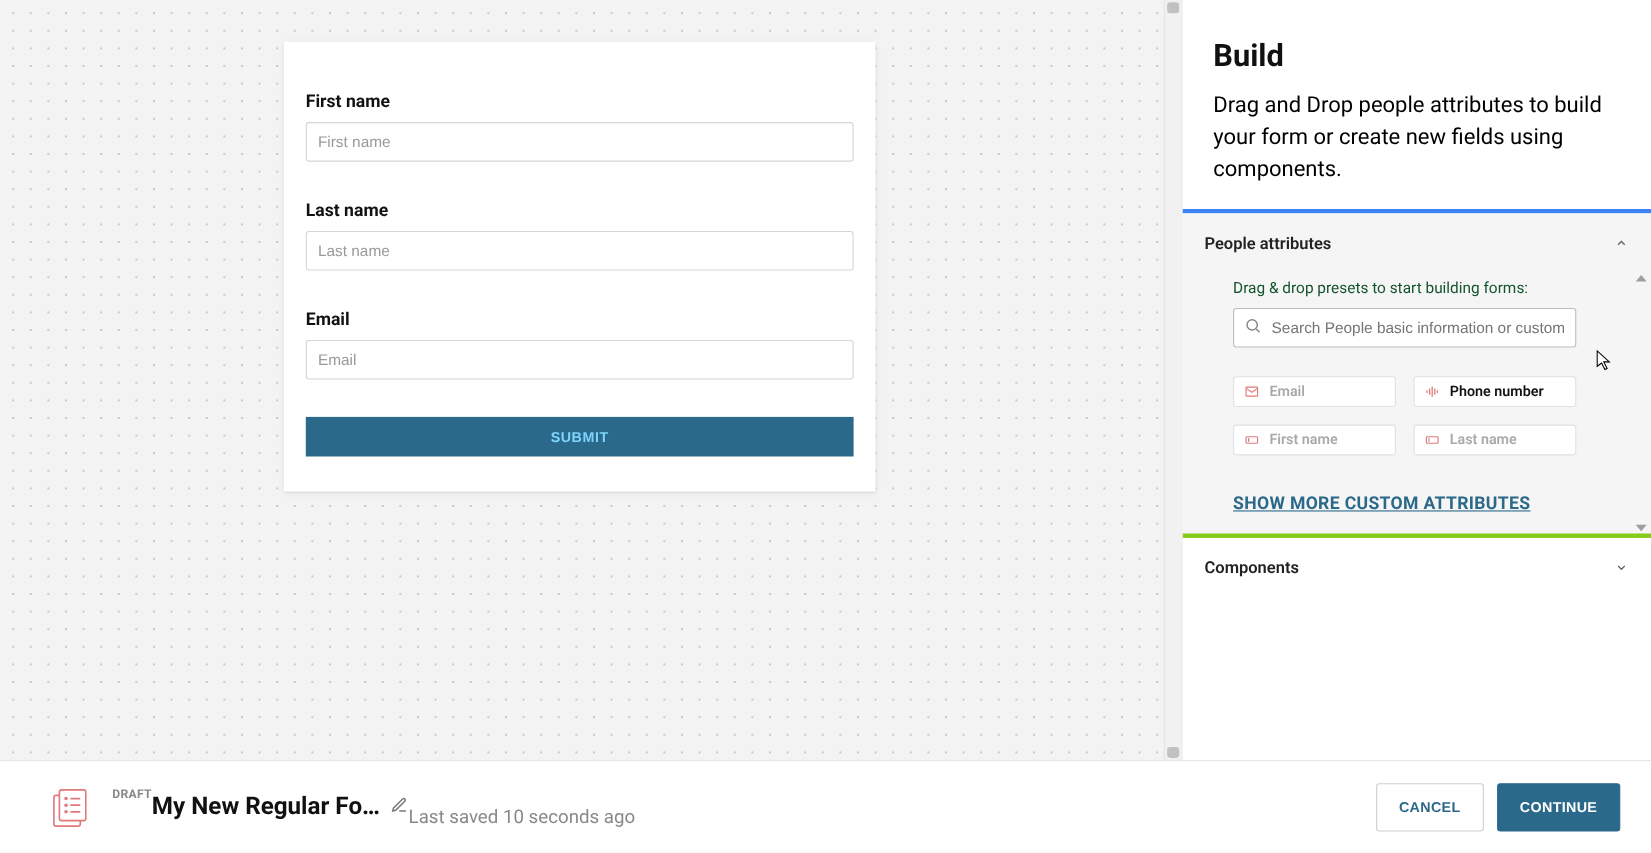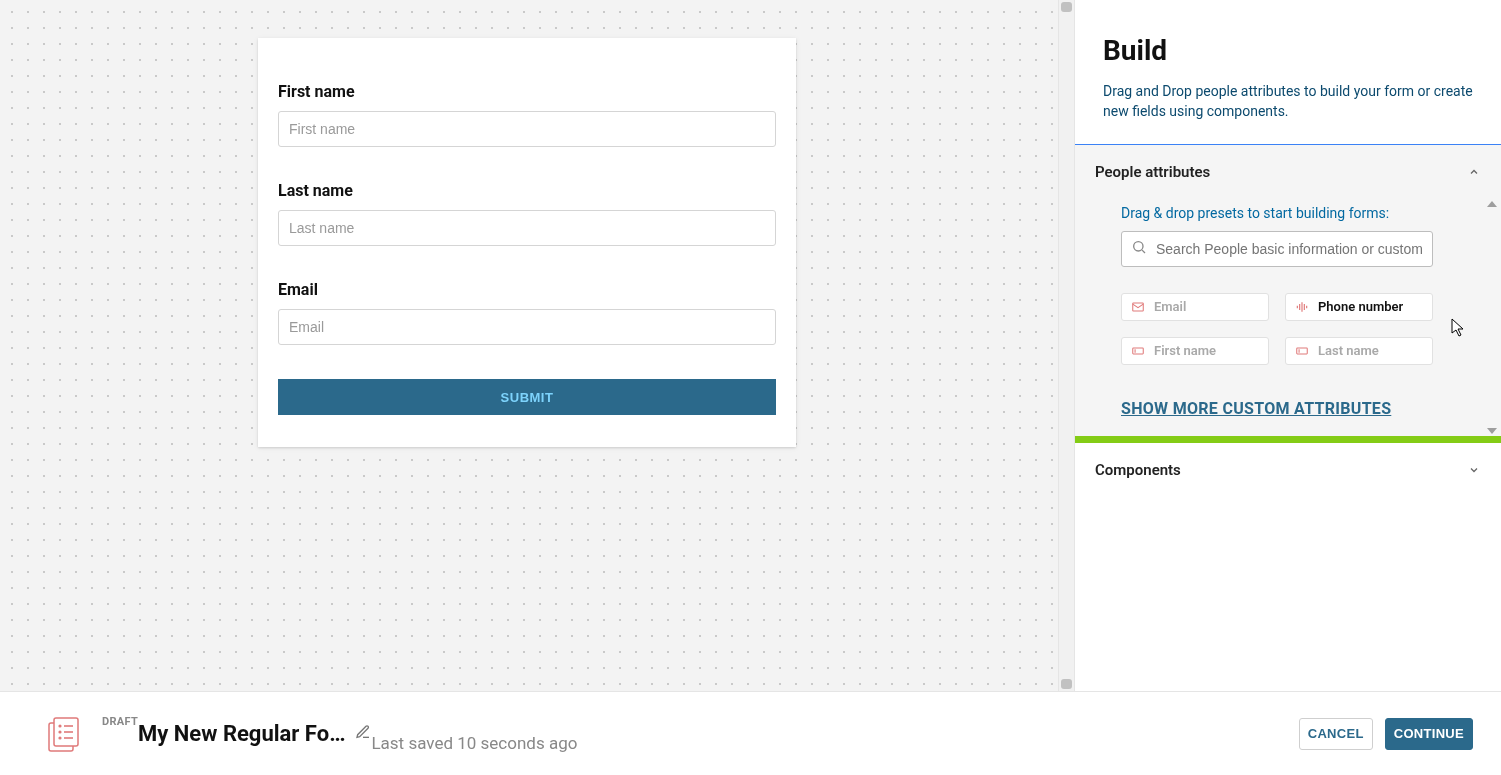--- a/index.html
+++ b/index.html
@@ -35,35 +35,35 @@
   .submit-btn {
     width:100%; height:36px; background:#2b698b; color:#7dd3fc; border:none;
     font-weight:700; font-size:13px; letter-spacing:0.5px; cursor:pointer;
   }
 
   
   .side {
     width: 427px; flex-shrink:0; border-left:1px solid #e5e5e5; background:#fff;
     display:flex; flex-direction:column; overflow:hidden;
   }
-  .side-head { padding: 34px 28px 22px 28px; border-bottom:1px solid #3b82f6; }
+  .side-head { padding: 34px 28px 22px 28px; border-bottom:4px solid #3b82f6; }
   .side-title { font-size:28px; font-weight:700; margin-bottom:14px; }
-  .side-sub { font-size:14px; color:#0c4a6e; line-height:1.45; }
+  .side-sub { font-size:20px; color:#000000; line-height:1.45; }
 
   .section {}
   .section-head {
     display:flex; align-items:center; justify-content:space-between;
     padding: 18px 20px; font-size:15px; font-weight:600; color:#222; cursor:pointer;
     border-bottom:1px solid #eee;
   }
   .section.open .section-head { border-bottom:none; }
-  .section.open { background:#f5f5f5; border-bottom:7px solid #84cc16; }
+  .section.open { background:#f5f5f5; border-bottom:4px solid #84cc16; }
   .chev { width:14px; height:14px; display:inline-flex; align-items:center; justify-content:center; color:#666; }
   .section-body { padding: 6px 20px 18px 46px; position:relative; }
-  .section-body .dd-hint { font-size:14px; color:#0369a1; margin-bottom:10px; }
+  .section-body .dd-hint { font-size:14px; color:#14532d; margin-bottom:10px; }
   .search-box { position:relative; }
   .search-box input {
     width: 312px; height:36px; border:1px solid #bdbdbd; border-radius:3px;
     padding:0 10px 0 34px; font-size:14px; background:#fff;
   }
   .search-box .mag {
     position:absolute; left:10px; top:50%; transform:translateY(-50%); color:#888;
   }
   .chips { display:flex; flex-wrap:wrap; gap:16px; margin-top:26px; width:312px; }
   .chip {
@@ -91,21 +91,21 @@
   .form-icon {
     width:40px; height:40px; display:flex; align-items:center; justify-content:center;
   }
   .meta { display:flex; }
   .meta .status { font-size:11px; font-weight:700; color:#888; letter-spacing:0.3px; margin-bottom:2px; }
   .meta .title-row { display:flex; align-items:center; gap:10px; }
   .meta .title { font-size:22px; font-weight:700; color:#111; max-width:240px; white-space:nowrap; overflow:hidden; text-overflow:ellipsis; }
   .meta .saved { font-size:17px; color:#888; margin-top:18px; }
   .pencil { color:#777; cursor:pointer; }
   .footer-right { display:flex; gap:12px; }
-  .btn { height:32px; padding:0 8px; font-size:13px; font-weight:700; border-radius:3px; cursor:pointer; letter-spacing:0.3px; }
+  .btn { height:44px; padding:0 20px; font-size:13px; font-weight:700; border-radius:3px; cursor:pointer; letter-spacing:0.3px; }
   .btn.cancel { background:#fff; border:1px solid #cfcfcf; color:#2b698b; }
   .btn.primary { background:#2b698b; border:1px solid #2b698b; color:#fff; }
 
   .cursor-arrow { position:absolute; top:318px; right:34px; pointer-events:none; color:#000; }
 </style>
 </head>
 <body>
 
 <div class="app">
   <div class="main">

